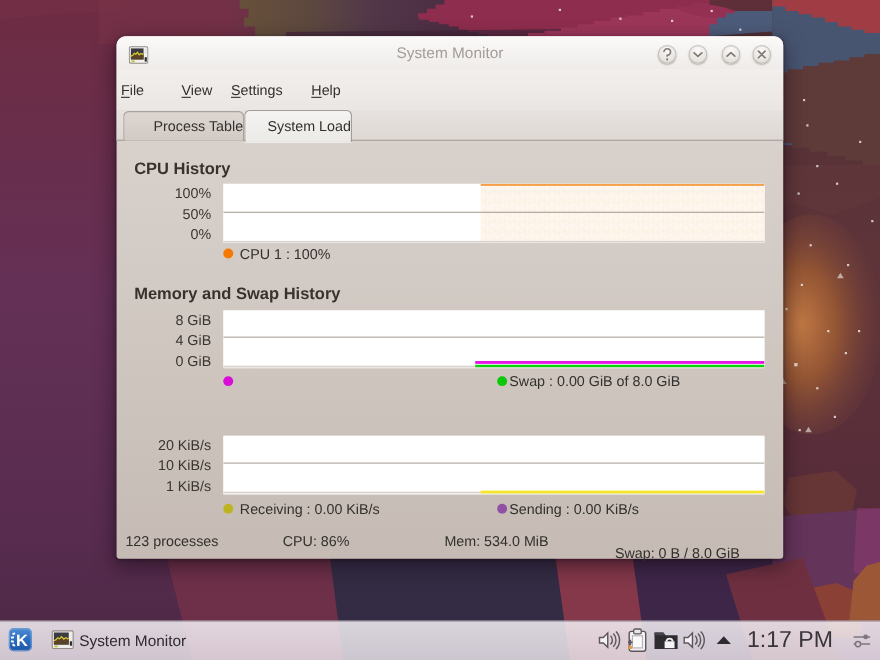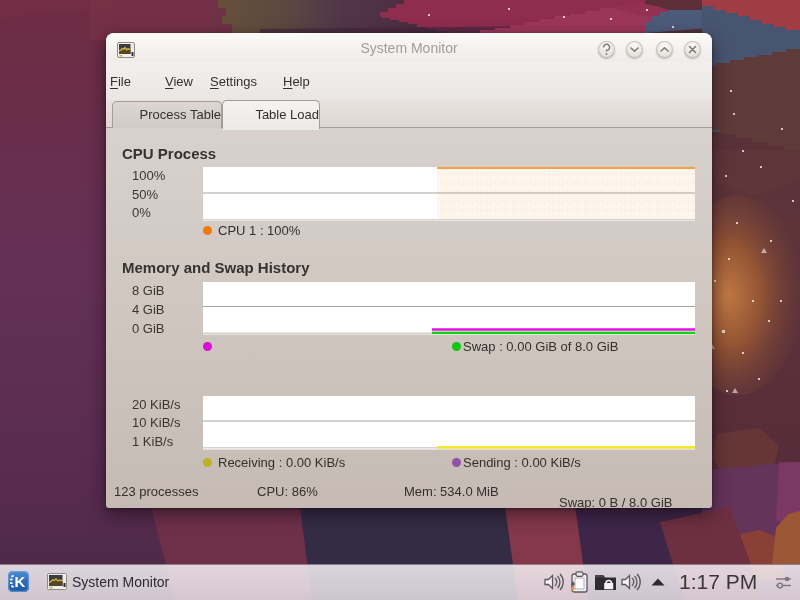--- a/index.html
+++ b/index.html
@@ -34,21 +34,21 @@
        border-radius:5px 5px 0 0;}
   #tab1{left:6px;top:68px;width:110px;height:27px;line-height:26px;
        background:linear-gradient(#ddd6d1,#d2cac4);}
   #tab2{left:116px;top:67px;width:98px;height:29px;line-height:27px;
        background:linear-gradient(#f5f3f1,#eceae7);box-shadow:0 1px 0 #eceae7;}
   #tabline{position:absolute;left:0px;top:94px;width:606px;height:1px;background:#a49c96;}
   
   .sect{position:absolute;left:16px;font-size:15px;font-weight:bold;color:#37322e;}
   .chart{position:absolute;left:97px;width:492px;background:#ffffff;
          box-shadow:0 1px 0 rgba(255,255,255,.5);}
-  .albl{position:absolute;right:500px;width:80px;text-align:left;font-size:13px;color:#3a3631;}
+  .albl{position:absolute;right:520px;width:80px;text-align:right;font-size:13px;color:#3a3631;}
   .leg{position:absolute;font-size:13px;color:#33302d;}
   .dot{position:absolute;width:9px;height:9px;border-radius:50%;}
   
   .st{position:absolute;font-size:13px;color:#33302d;}
   
   #taskbar{position:absolute;left:0;top:564px;width:800px;height:36px;box-sizing:border-box;
        background:linear-gradient(rgba(246,242,246,0.85),rgba(237,231,238,0.82));
        border-top:1px solid rgba(52,36,56,0.45);}
   #tbtext{position:absolute;left:72px;top:9px;font-size:14px;color:#2e2a30;}
   #clock{position:absolute;left:679px;top:5px;font-size:21px;color:#3a353b;}
@@ -191,23 +191,23 @@
 
   <div id="menubar"></div>
   <div class="mi" style="left:4px;"><u>F</u>ile</div>
   <div class="mi" style="left:59px;"><u>V</u>iew</div>
   <div class="mi" style="left:104px;"><u>S</u>ettings</div>
   <div class="mi" style="left:177px;"><u>H</u>elp</div>
 
   <div id="tabstrip"></div>
   <div id="tabline"></div>
   <div class="tab" id="tab1">Process Table</div>
-  <div class="tab" id="tab2">Table Load</div>
-
-  <div class="sect" style="top:112px;">CPU Process</div>
+  <div class="tab" id="tab2">System Load</div>
+
+  <div class="sect" style="top:112px;">CPU History</div>
   <div class="chart" style="top:134px;height:53px;">
     <svg width="492" height="53" viewBox="0 0 492 53">
       <defs>
         <pattern id="stip" width="9" height="9" patternUnits="userSpaceOnUse">
           <rect width="9" height="9" fill="#fdf4ea"></rect>
           <circle cx="2" cy="2" r="0.9" fill="#ffffff"></circle>
           <circle cx="6.5" cy="4" r="0.8" fill="#ffffff"></circle>
           <circle cx="4" cy="7" r="0.7" fill="#f7e8d5"></circle>
           <circle cx="8" cy="8" r="0.6" fill="#f7e8d5"></circle>
         </pattern>

